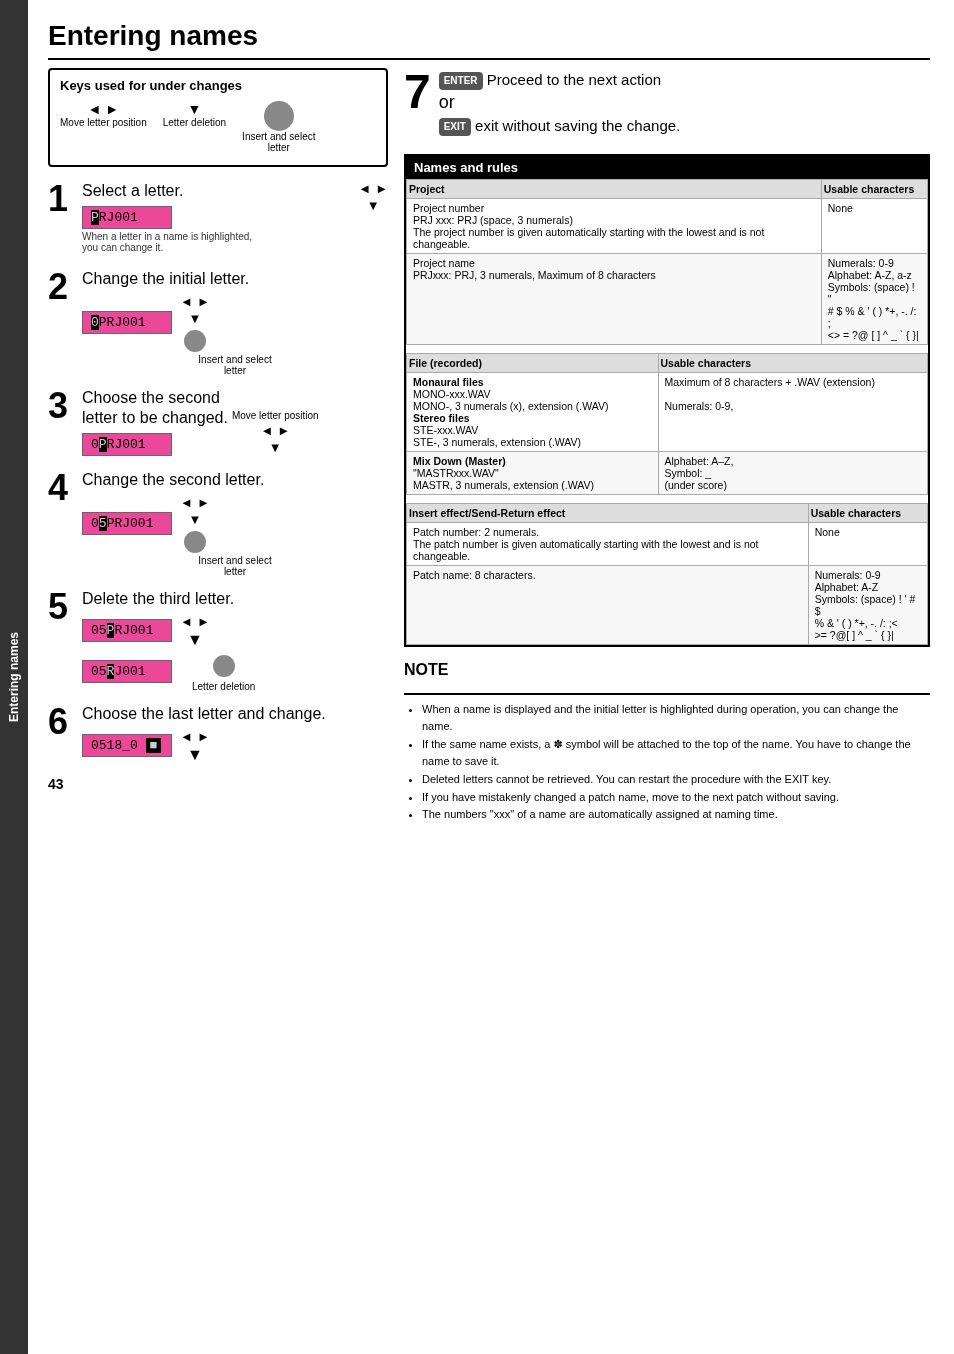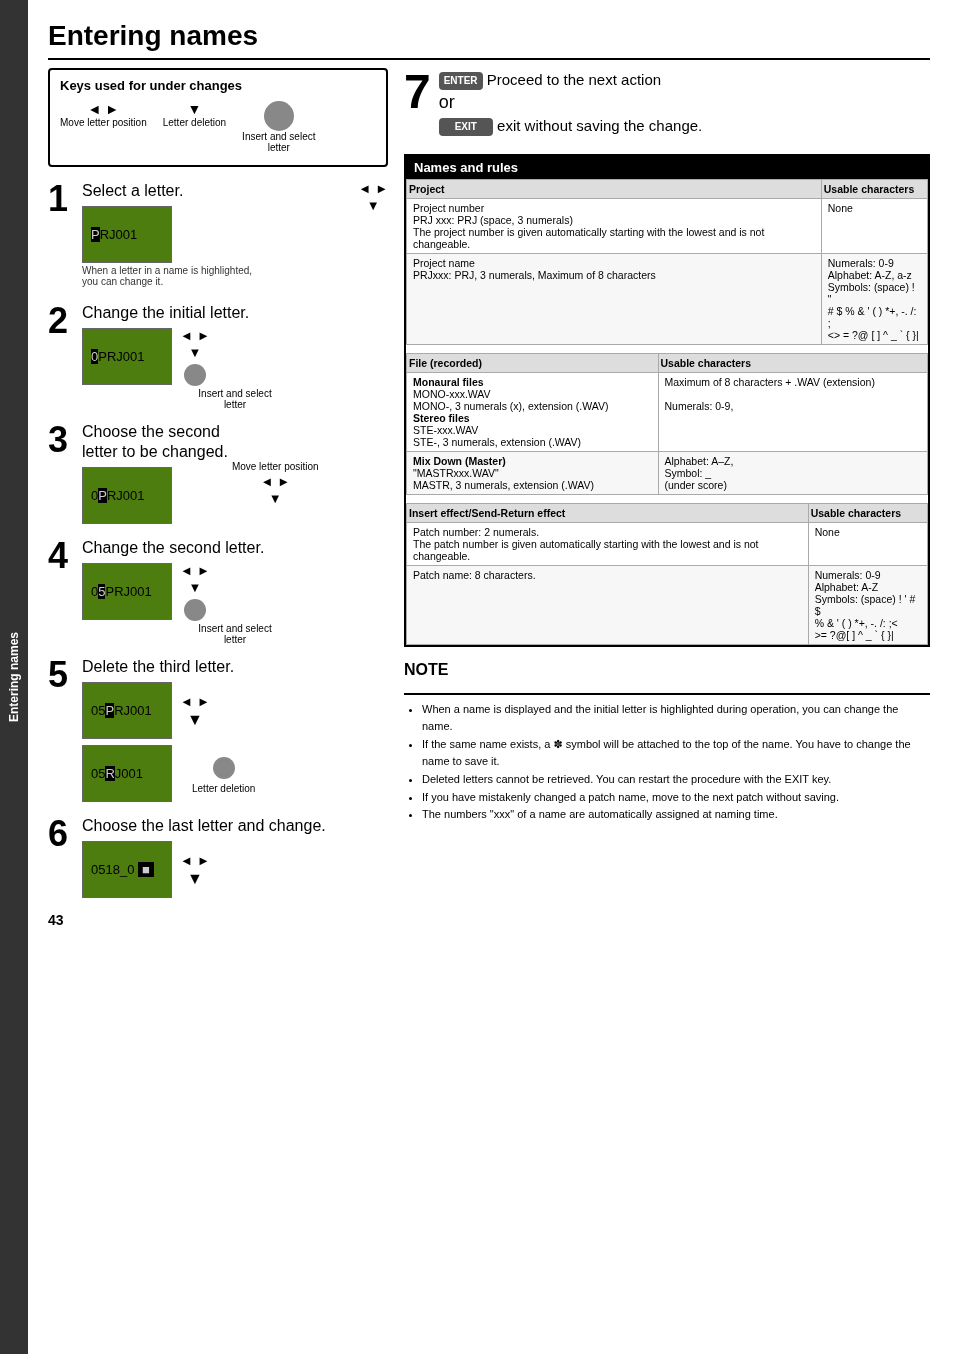--- a/index.html
+++ b/index.html
@@ -121,25 +121,25 @@
       font-weight: normal;
       margin-bottom: 4px;
       line-height: 1.3;
     }
     .step-sub {
       font-size: 10px;
       color: #333;
       margin-bottom: 4px;
     }
     .lcd-display {
-      background: #4d7c0f;
+      background: #ec4899;
       border: 1px solid #666;
-      font-family: Liberation Sans, sans-serif;
+      font-family: Liberation Mono, monospace;
       font-size: 13px;
-      padding: 20px 8px;
+      padding: 3px 8px;
       display: inline-block;
       margin-bottom: 2px;
       min-width: 90px;
     }
     .lcd-highlight {
       background: #000;
       color: #ccc;
     }
     .arrows-right {
       display: flex;
@@ -176,21 +176,21 @@
       padding: 1px 5px;
       font-size: 10px;
       font-weight: bold;
       display: inline-block;
       vertical-align: middle;
     }
     .badge-exit {
       background: #555;
       color: #fff;
       border-radius: 4px;
-      padding: 1px 16px;
+      padding: 1px 5px;
       font-size: 10px;
       font-weight: bold;
       display: inline-block;
       vertical-align: middle;
     }
     .names-rules-box {
       border: 2px solid #000;
       border-radius: 0;
       margin-bottom: 14px;
     }

